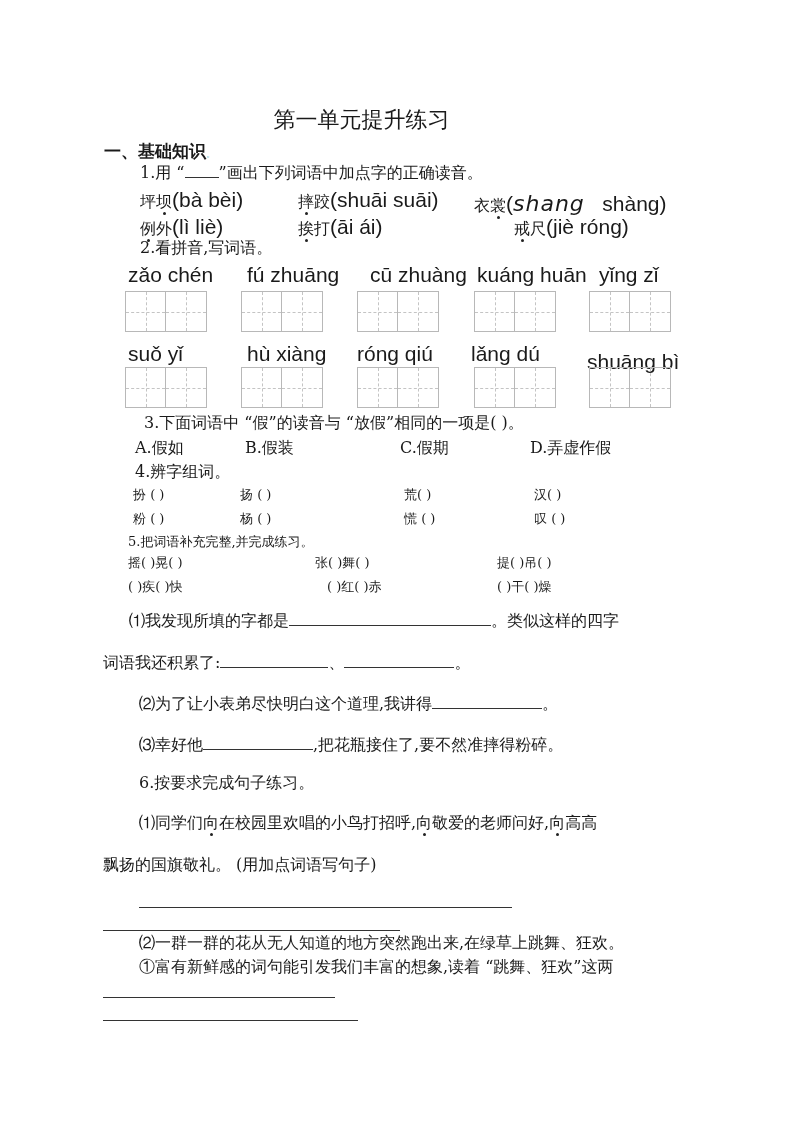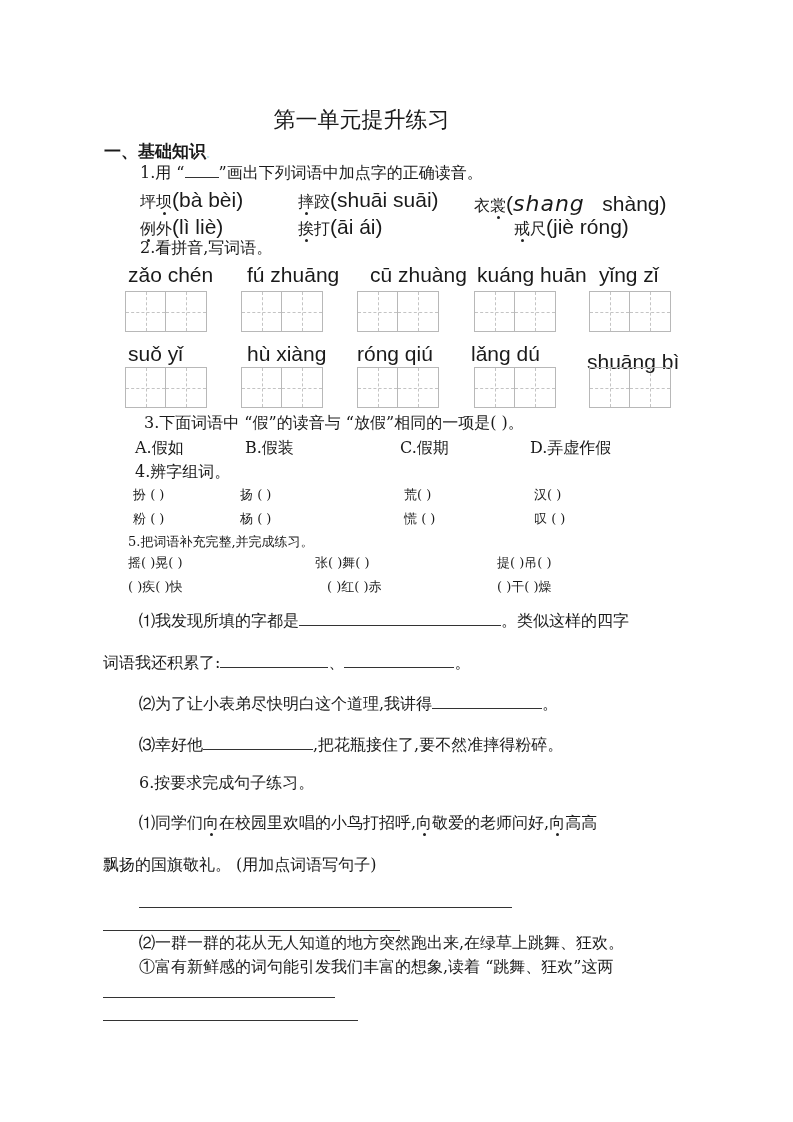--- a/index.html
+++ b/index.html
@@ -130,21 +130,21 @@
 <div class="abs small" style="left:534px; top:510px;">叹 (             )</div>
 
 <div class="abs small" style="left:128px; top:533px;">5.把词语补充完整,并完成练习。</div>
 <div class="abs small" style="left:128px; top:554px;">摇(          )晃(          )</div>
 <div class="abs small" style="left:315px; top:554px;">张(          )舞(          )</div>
 <div class="abs small" style="left:497px; top:554px;">提(          )吊(          )</div>
 <div class="abs small" style="left:128px; top:578px;">(          )疾(          )快</div>
 <div class="abs small" style="left:327px; top:578px;">(          )红(          )赤</div>
 <div class="abs small" style="left:497px; top:578px;">(          )干(          )燥</div>
 
-<div class="abs q" style="left:139px; top:609px;text-align:right;">
+<div class="abs q" style="left:129px; top:609px;text-align:right;">
   <span>⑴我发现所填的字都是</span><span class="uline" style="width:202px;"></span><span>。类似这样的四字</span>
 </div>
 <div class="abs q" style="left:103px; top:651px;">
   <span>词语我还积累了:</span><span class="uline" style="width:108px;"></span><span>、</span><span class="uline" style="width:110px;"></span><span>。</span>
 </div>
 <div class="abs q" style="left:139px; top:692px;">
   <span>⑵为了让小表弟尽快明白这个道理,我讲得</span><span class="uline" style="width:110px;"></span><span>。</span>
 </div>
 <div class="abs q" style="left:139px; top:733px;">
   <span>⑶幸好他</span><span class="uline" style="width:110px;"></span><span>,把花瓶接住了,要不然准摔得粉碎。</span>

